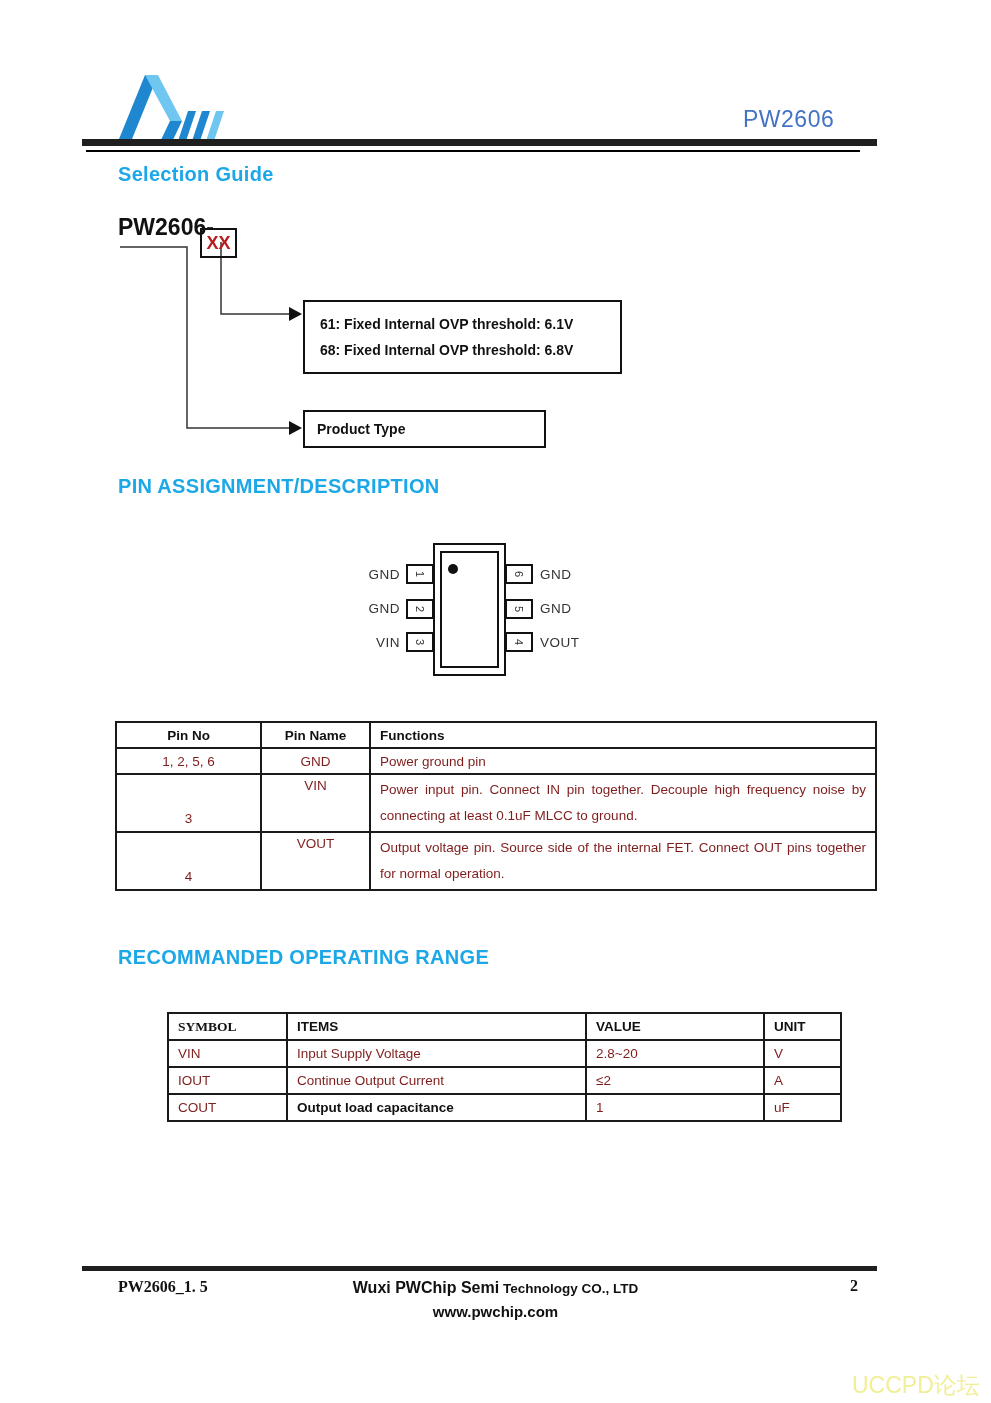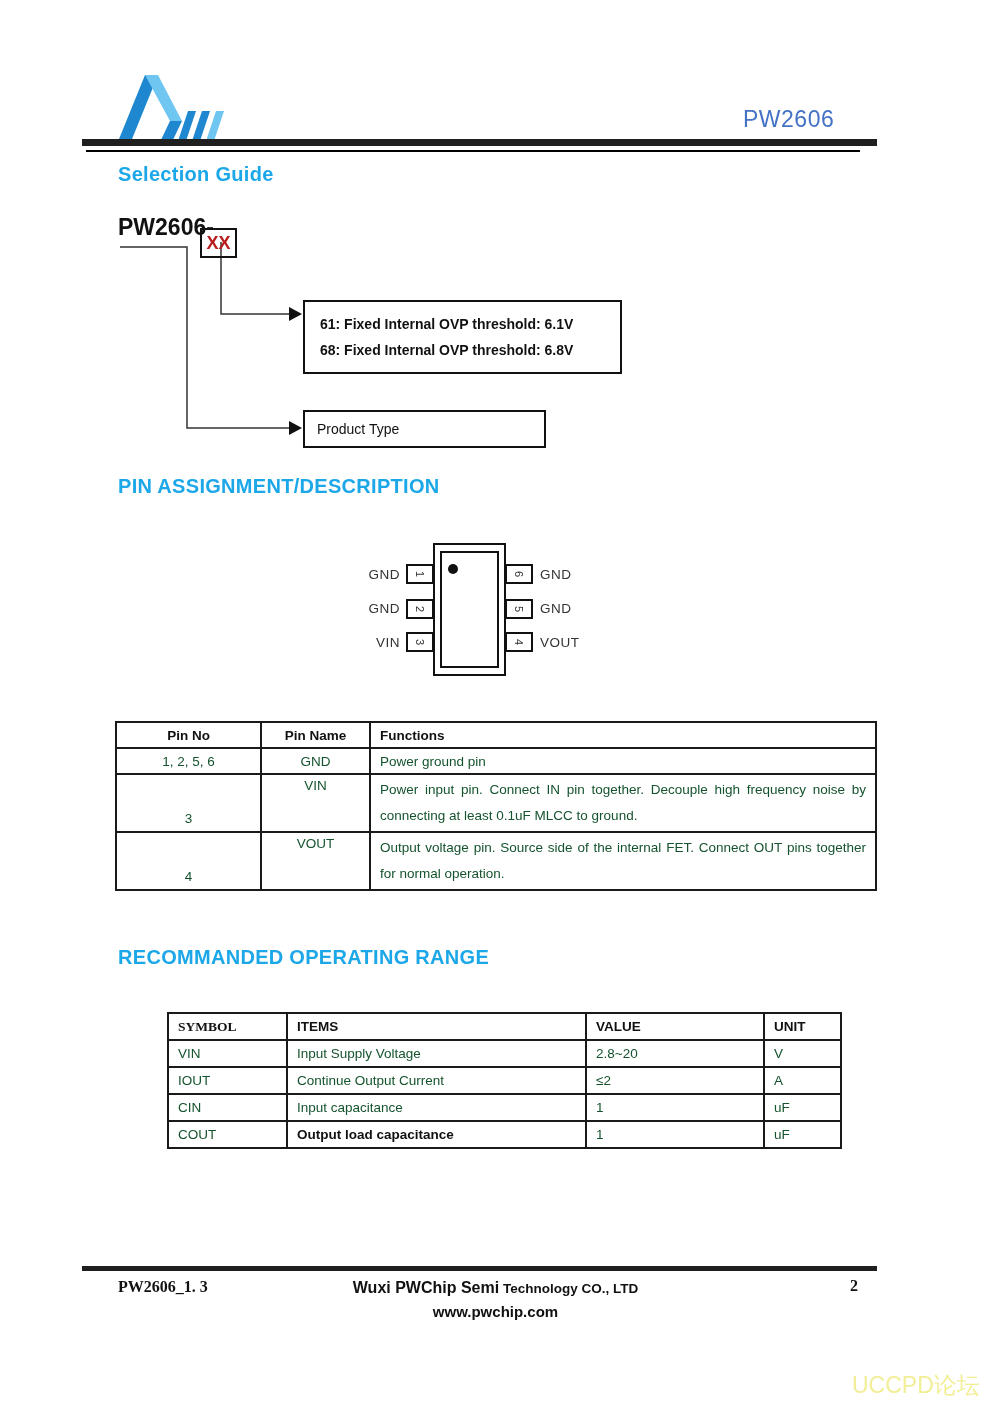--- a/index.html
+++ b/index.html
@@ -54,21 +54,21 @@
     font-size: 14px; font-weight: bold; color: #111;
     line-height: 26px;
     white-space: nowrap;
     margin-top: 16px;
   }
   .product-box {
     left: 303px; top: 410px; width: 243px; height: 38px;
     border: 2px solid #111;
     display: flex; align-items: center;
     padding-left: 12px;
-    font-size: 14px; font-weight: normal; color: #111;
+    font-size: 14px; font-weight: bold; color: #111;
   }
   svg.overlay { left: 0; top: 0; width: 991px; height: 1403px; pointer-events: none; }
 
   
   .chip-body-outer {
     left: 433px; top: 543px; width: 73px; height: 133px;
     border: 2.5px solid #111; background: #fff;
   }
   .chip-body-inner {
     left: 440px; top: 551px; width: 59px; height: 117px;
@@ -97,21 +97,21 @@
     width: 60px;
   }
   .lbl-l { left: 340px; text-align: right; }
   .lbl-r { left: 540px; text-align: left; }
   .lbl-row1 { top: 567px; }
   .lbl-row2 { top: 601px; }
   .lbl-row3 { top: 635px; }
 
   
   table { border-collapse: collapse; table-layout: fixed; background: #fff; }
-  td, th { border: 2px solid #1a1a1a; font-weight: normal; font-size: 13.5px; color: #14532d; }
+  td, th { border: 2px solid #1a1a1a; font-weight: normal; font-size: 13.5px; color: #7f1d1d; }
 
   .pin-table { left: 115px; top: 721px; width: 760px; }
   .pin-table th { font-weight: bold; color: #111; height: 26px; border-radius: 13px; }
   .pin-table .c-no   { width: 145px; text-align: center; }
   .pin-table .c-name { width: 109px; text-align: center; }
   .pin-table .c-fn   { width: 506px; text-align: left; padding: 2px 9px; }
   .pin-table .r1 td  { height: 26px; }
   .pin-table .r2 td  { height: 52px; }
   .pin-table .r3 td  { height: 53px; }
   .pin-table .v-bot  { vertical-align: bottom; padding-bottom: 5px; }
@@ -266,36 +266,30 @@
       <td>2.8~20</td>
       <td>V</td>
     </tr>
     <tr>
       <td>IOUT</td>
       <td>Continue Output Current</td>
       <td>≤2</td>
       <td>A</td>
     </tr>
     <tr>
-      <td>CIN</td>
-      <td>Input capacitance</td>
-      <td>1</td>
-      <td>uF</td>
-    </tr>
-    <tr>
       <td>COUT</td>
       <td class="bold-cell">Output load capacitance</td>
       <td>1</td>
       <td>uF</td>
     </tr>
   </tbody>
     </table>
 
   <div class="abs footer-bar"></div>
-  <div class="abs footer-docid">PW2606_1. 3</div>
+  <div class="abs footer-docid">PW2606_1. 5</div>
   <div class="abs footer-company">
     <span class="big">Wuxi PWChip Semi</span><span class="small"> Technology CO., LTD</span>
   </div>
   <div class="abs footer-page">2</div>
   <div class="abs footer-site">www.pwchip.com</div>
 
   <div class="abs watermark">UCCPD论坛</div>
 
 </div>
 

